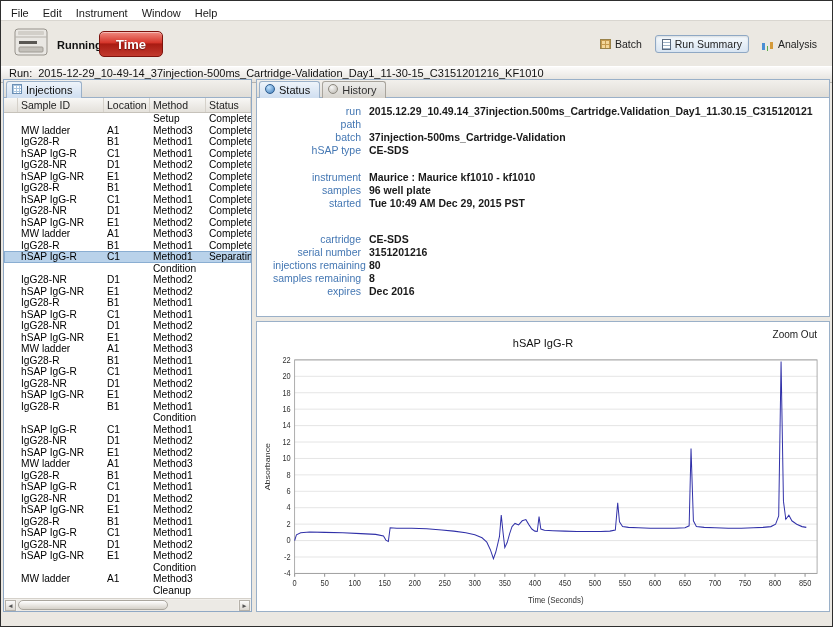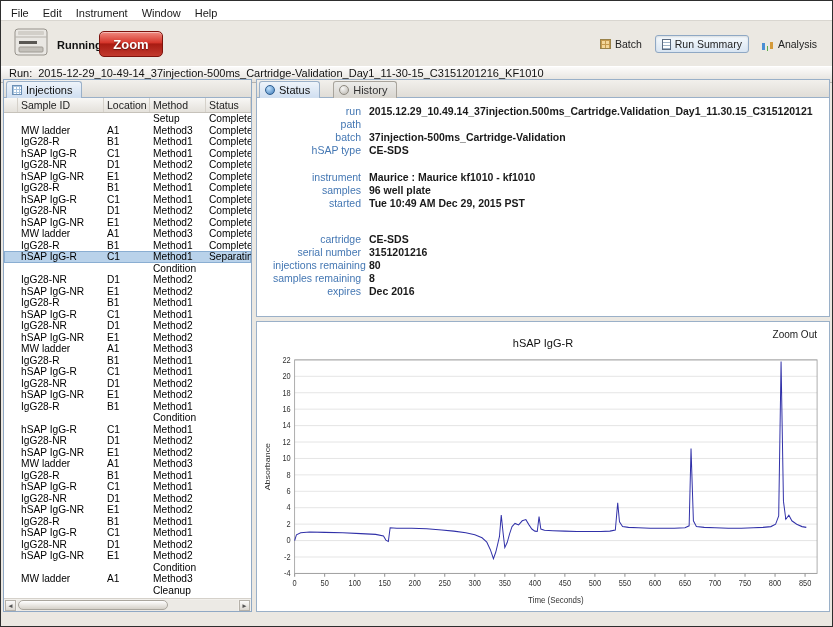--- a/index.html
+++ b/index.html
@@ -39,22 +39,22 @@
   .icon-history-ball{width:10px;height:10px;border-radius:50%;background:radial-gradient(circle at 35% 30%,#f7f7f5,#b9b5ae);border:1px solid #8d897f}
 
   
   .runbar{height:17px;background:linear-gradient(#fcfbfa,#e4e1dc);border-top:1px solid #ffffff;border-bottom:1px solid #b8b4ae;
     font-size:11px;color:#111;display:flex;padding:0 8px;white-space:nowrap;overflow:hidden}
   .runbar .rlabel{margin-right:6px}
 
   
   .main{position:absolute;top:78px;left:2px;right:2px;bottom:14px;display:flex;gap:4px}
   .panel-tabbar{height:18px;background:linear-gradient(#f2f0ec,#e0ddd7);border-bottom:1px solid #9ab0c8;display:flex;align-items:flex-end;padding-left:2px;flex:none}
-  .tab{display:flex;align-items:center;gap:4px;font-size:11px;padding:2px 9px 2px 5px;border:1px solid #9ab0c8;border-bottom:none;
-    border-radius:3px 3px 0 0;background:linear-gradient(#eef4fa,#cfdef0);color:#111;margin-right:13px;position:relative;top:1px;cursor:pointer;white-space:nowrap}
+  .tab{display:flex;gap:4px;font-size:11px;padding:2px 9px 2px 5px;border:1px solid #9ab0c8;border-bottom:none;
+    border-radius:3px 3px 0 0;background:linear-gradient(#eef4fa,#cfdef0);color:#111;margin-right:2px;position:relative;top:1px;cursor:pointer;white-space:nowrap}
   .tab.inactive{background:linear-gradient(#ececea,#d8d5cf);border-color:#a8a49c;color:#333}
 
   
   .left-panel{width:249px;flex:none;border:1px solid #8fa8c4;background:#fff;display:flex;flex-direction:column}
   .table-header{display:flex;height:15px;background:linear-gradient(#f8f7f5,#e4e1db);border-bottom:1px solid #c6c2ba;font-size:10.5px;color:#222;flex:none}
   .th{padding:1px 3px;border-right:1px solid #d5d1ca;overflow:hidden;white-space:nowrap}
   .c0{width:14px;flex:none}.c1{width:86px;flex:none}.c2{width:46px;flex:none}.c3{width:56px;flex:none}.c4{flex:1}
   .table-body{flex:1;overflow:hidden;background:#fff}
   .trow{display:flex;height:11.5px;font-size:10.2px;line-height:11.3px;color:#000}
   .trow .tcell{padding:0 3px;white-space:nowrap;overflow:hidden}
@@ -101,21 +101,21 @@
     <div class="inst-icon">
       <svg width="38" height="34" viewBox="0 0 38 34">
         <rect x="2" y="4" width="32" height="26" rx="3" fill="#e9e7e3" stroke="#97938c"></rect>
         <path d="M2 12 h32" stroke="#b5b1aa"></path>
         <rect x="5" y="6" width="26" height="4" rx="1" fill="#d2cfc9"></rect>
         <rect x="6" y="16" width="18" height="3" fill="#5a5854"></rect>
         <rect x="6" y="22" width="24" height="5" rx="1" fill="#c4c1bb" stroke="#a09c95"></rect>
       </svg>
     </div>
     <span class="running">Running</span>
-    <button class="stop-btn">Zoom</button>
+    <button class="stop-btn">Time</button>
     <div class="view-buttons">
       <div class="vbtn">
         <span class="icon-batch-grid"></span>
         <span>Batch</span>
       </div>
       <div class="vbtn pressed">
         <span class="icon-run-summary"></span>
         <span>Run Summary</span>
       </div>
       <div class="vbtn">

